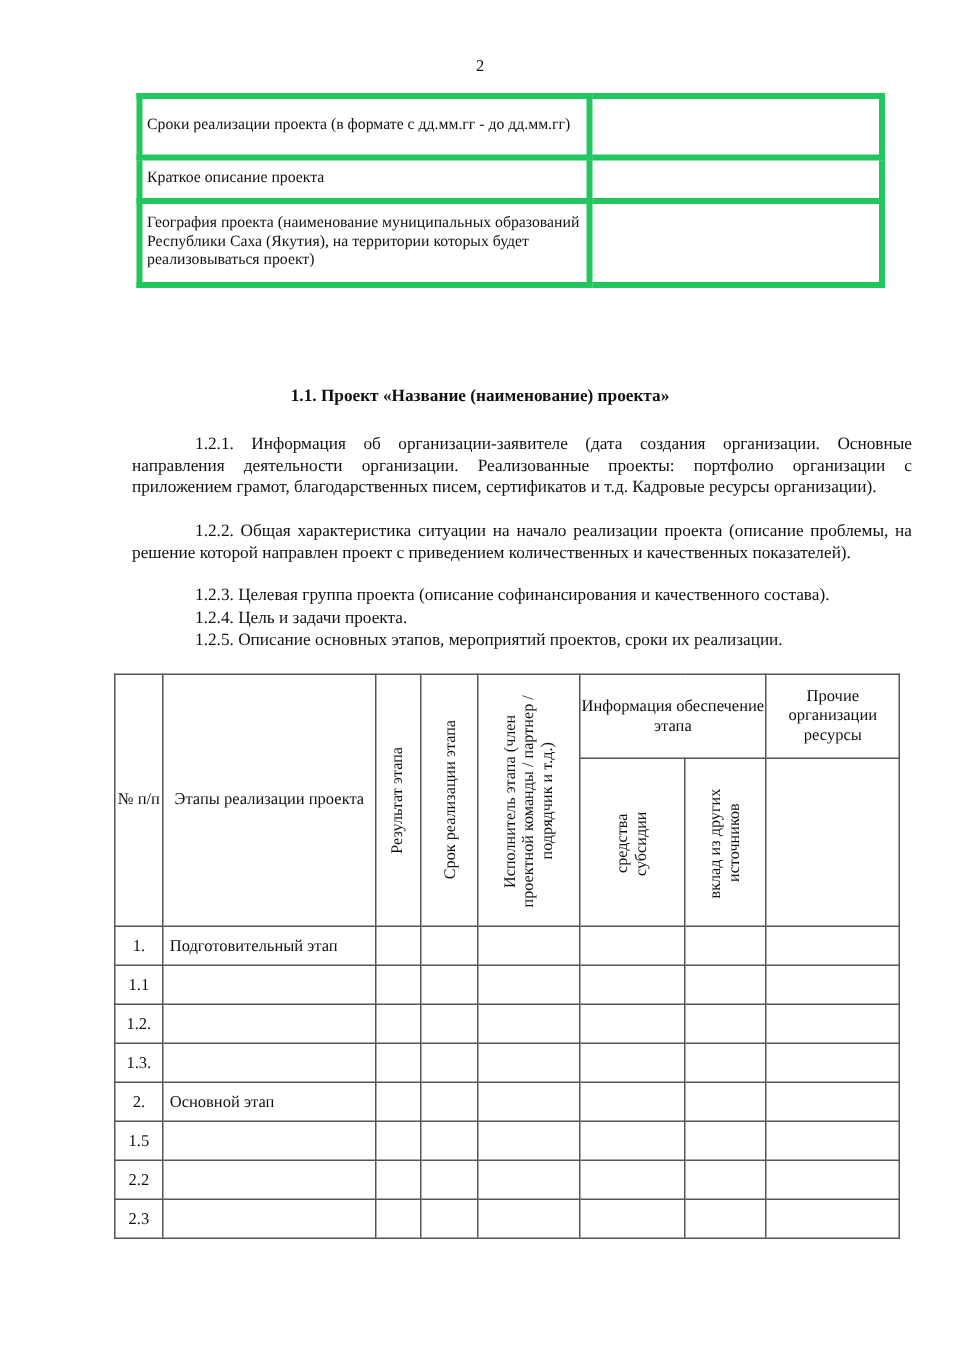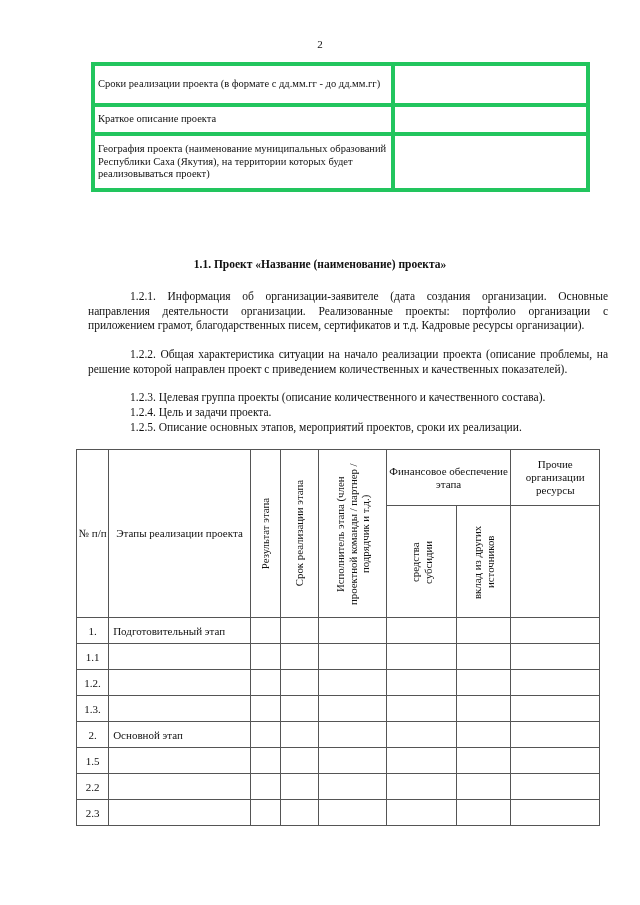--- a/index.html
+++ b/index.html
@@ -66,21 +66,21 @@
     <td class="lbl">География проекта (наименование муниципальных образований Республики Саха (Якутия), на территории которых будет реализовываться проект)</td>
     <td></td>
   </tr>
 </tbody>
   </table>
 
 <div class="abs section-title">1.1. Проект «Название (наименование) проекта»</div>
 
 <div class="abs para p1"><span class="ind"></span><span>1.2.1. Информация об организации-заявителе (дата создания организации. Основные направления деятельности организации. Реализованные проекты: портфолио организации с приложением грамот, благодарственных писем, сертификатов и т.д. Кадровые ресурсы организации).</span></div>
 <div class="abs para p2"><span class="ind"></span><span>1.2.2. Общая характеристика ситуации на начало реализации проекта (описание проблемы, на решение которой направлен проект с приведением количественных и качественных показателей).</span></div>
-<div class="abs para p3"><span class="ind"></span><span>1.2.3. Целевая группа проекты (описание количественного и качественного состава).</span></div>
+<div class="abs para p3"><span class="ind"></span><span>1.2.3. Целевая группа проекта (описание софинансирования и качественного состава).</span></div>
 <div class="abs para p4"><span class="ind"></span><span>1.2.4. Цель и задачи проекта.</span></div>
 <div class="abs para p5"><span class="ind"></span><span>1.2.5. Описание основных этапов, мероприятий проектов, сроки их реализации.</span></div>
 
 <table class="abs stages">
   <colgroup>
     <col class="c0">
       <col class="c1">
       <col class="c2">
       <col class="c3">
       <col class="c4">
@@ -94,21 +94,21 @@
       <th rowspan="2">Этапы реализации проекта</th>
       <th rowspan="2">
           <div class="vert">Результат этапа</div>
         </th>
       <th rowspan="2">
           <div class="vert">Срок реализации этапа</div>
         </th>
       <th rowspan="2">
           <div class="vert" style="height:150px;">Исполнитель этапа (член проектной команды / партнер / подрядчик и т.д.)</div>
         </th>
-      <th colspan="2">Финансовое обеспечение этапа</th>
+      <th colspan="2">Информация обеспечение этапа</th>
       <th>Прочие организации ресурсы</th>
     </tr>
     <tr class="hrow2">
       <th>
           <div class="vert" style="height:80px;">средства субсидии</div>
         </th>
       <th>
           <div class="vert" style="height:90px;">вклад из других источников</div>
         </th>
       <th></th>

